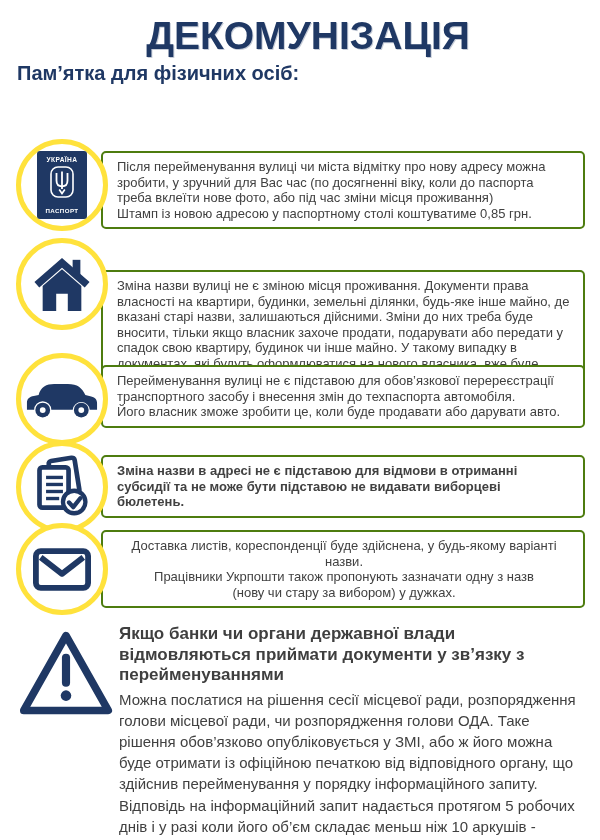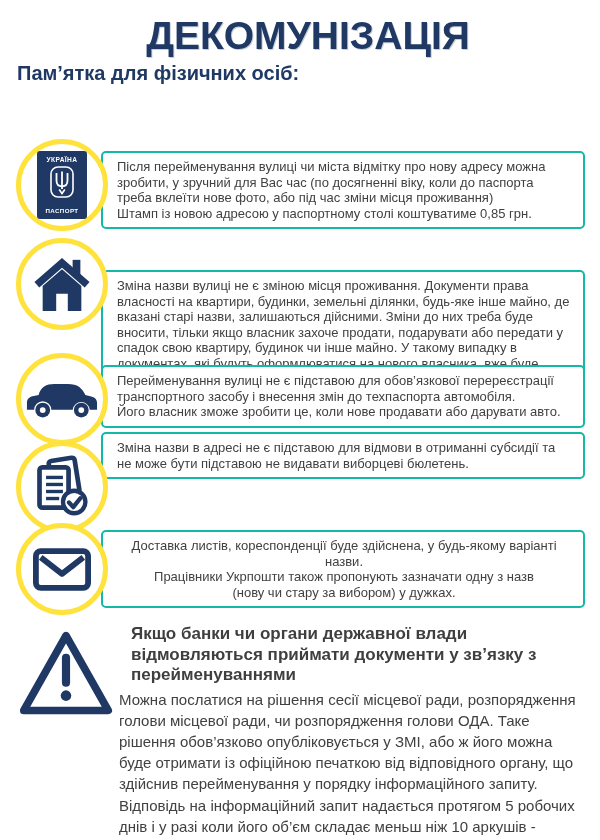--- a/index.html
+++ b/index.html
@@ -11,36 +11,36 @@
     position:absolute;top:6px;left:0;width:600px;margin:8px;
     text-align:center;font-size:39px;font-weight:bold;letter-spacing:0px;
     color:#1F3864;text-shadow:1px 1px 0 rgba(31,56,100,0.25);
   }
   .subtitle{
     position:absolute;top:62px;left:17px;margin:0;
     font-size:20px;font-weight:bold;color:#1F3864;
   }
   .textbox{
     position:absolute;left:101px;width:484px;box-sizing:border-box;
-    background:#ffffff;border:2px solid #14b8a6;border-radius:5px;
+    background:#ffffff;border:2px solid #4d7c0f;border-radius:5px;
     padding:6px 12px 6px 14px;z-index:1;
   }
   .textbox p{
     margin:0;font-size:13px;line-height:15.6px;color:#414141;
     white-space:pre-line;
   }
   .badge{
     position:absolute;left:16px;width:92px;height:92px;box-sizing:border-box;
     background:#ffffff;border:5px solid #FFE23C;border-radius:50%;
     z-index:2;display:flex;align-items:center;justify-content:center;
   }
   .warn-icon{position:absolute;left:16px;top:628px;z-index:2;}
   .warn-text{position:absolute;left:119px;top:624px;width:464px;}
   .warn-heading{
-    margin:0 0 3px 12px;font-size:17px;line-height:20.5px;font-weight:bold;color:#3F3F3F;
+    margin:0 0 3px 0;font-size:17px;line-height:20.5px;font-weight:bold;color:#3F3F3F;
   }
   .warn-body{
     margin:0;font-size:15px;line-height:21.2px;color:#414141;white-space:pre-line;
   }
   .psp-text{font-family:"Liberation Sans",sans-serif;font-weight:bold;}
 </style>
 </head>
 <body>
 
 <div class="page">
@@ -70,33 +70,33 @@
   <div class="badge" style="top:238px;">
     <svg width="62" height="58" viewBox="0 0 64 60">
       <rect x="43" y="5" width="8" height="16" fill="#1F3864"></rect>
       <path d="M32 3 L3.5 28 L8.5 33.7 L32 13.3 L55.5 33.7 L60.5 28 Z" fill="#1F3864"></path>
       <path d="M12 32 L32 14.8 L52 32 V58 H38 V40 H26 V58 H12 Z" fill="#1F3864"></path>
     </svg>
   </div>
 
   <div class="textbox" style="top:365px;min-height:53px;">
     <p>Перейменування вулиці не є підставою для обов’язкової перереєстрації транспортного засобу і внесення змін до техпаспорта автомобіля.
-Його власник зможе зробити це, коли нове продавати або дарувати авто.</p>
+Його власник зможе зробити це, коли буде продавати або дарувати авто.</p>
   </div>
   <div class="badge" style="top:353px;">
     <svg width="74" height="44" viewBox="0 0 76 44">
       <path d="M14 18 C16 9.5 22 6.5 30 6.5 H44 C54 6.5 58.5 10.5 62 18 L68 19.5 C72.5 20.6 74 23 74 26.5 V33 H66.5 A8.8 8.8 0 0 0 49 33 H27 A8.8 8.8 0 0 0 9.4 33 H2 V26 C2 22 4.6 19.6 9 19 Z" fill="#1F3864"></path>
       <circle cx="18.2" cy="33.4" r="7.6" fill="#1F3864"></circle>
       <circle cx="18.2" cy="33.4" r="3" fill="#ffffff"></circle>
       <circle cx="57.8" cy="33.4" r="7.6" fill="#1F3864"></circle>
       <circle cx="57.8" cy="33.4" r="3" fill="#ffffff"></circle>
     </svg>
   </div>
 
-  <div class="textbox" style="top:432px;min-height:40px;">
+  <div class="textbox" style="top:455px;min-height:40px;font-weight:bold;">
     <p>Зміна назви в адресі не є підставою для відмови в отриманні субсидії та не може бути підставою не видавати виборцеві бюлетень.</p>
   </div>
   <div class="badge" style="top:441px;">
     <svg width="60" height="64" viewBox="0 0 64 68">
       <g transform="rotate(-9 36 22)">
         <rect x="20" y="4" width="28" height="38" rx="3" fill="#ffffff" stroke="#1F3864" stroke-width="5"></rect>
       </g>
       <rect x="8" y="13" width="31" height="43" rx="3" fill="#ffffff" stroke="#1F3864" stroke-width="5"></rect>
       <rect x="15" y="22" width="18" height="3.6" fill="#1F3864"></rect>
       <rect x="15" y="29.5" width="18" height="3.6" fill="#1F3864"></rect>

